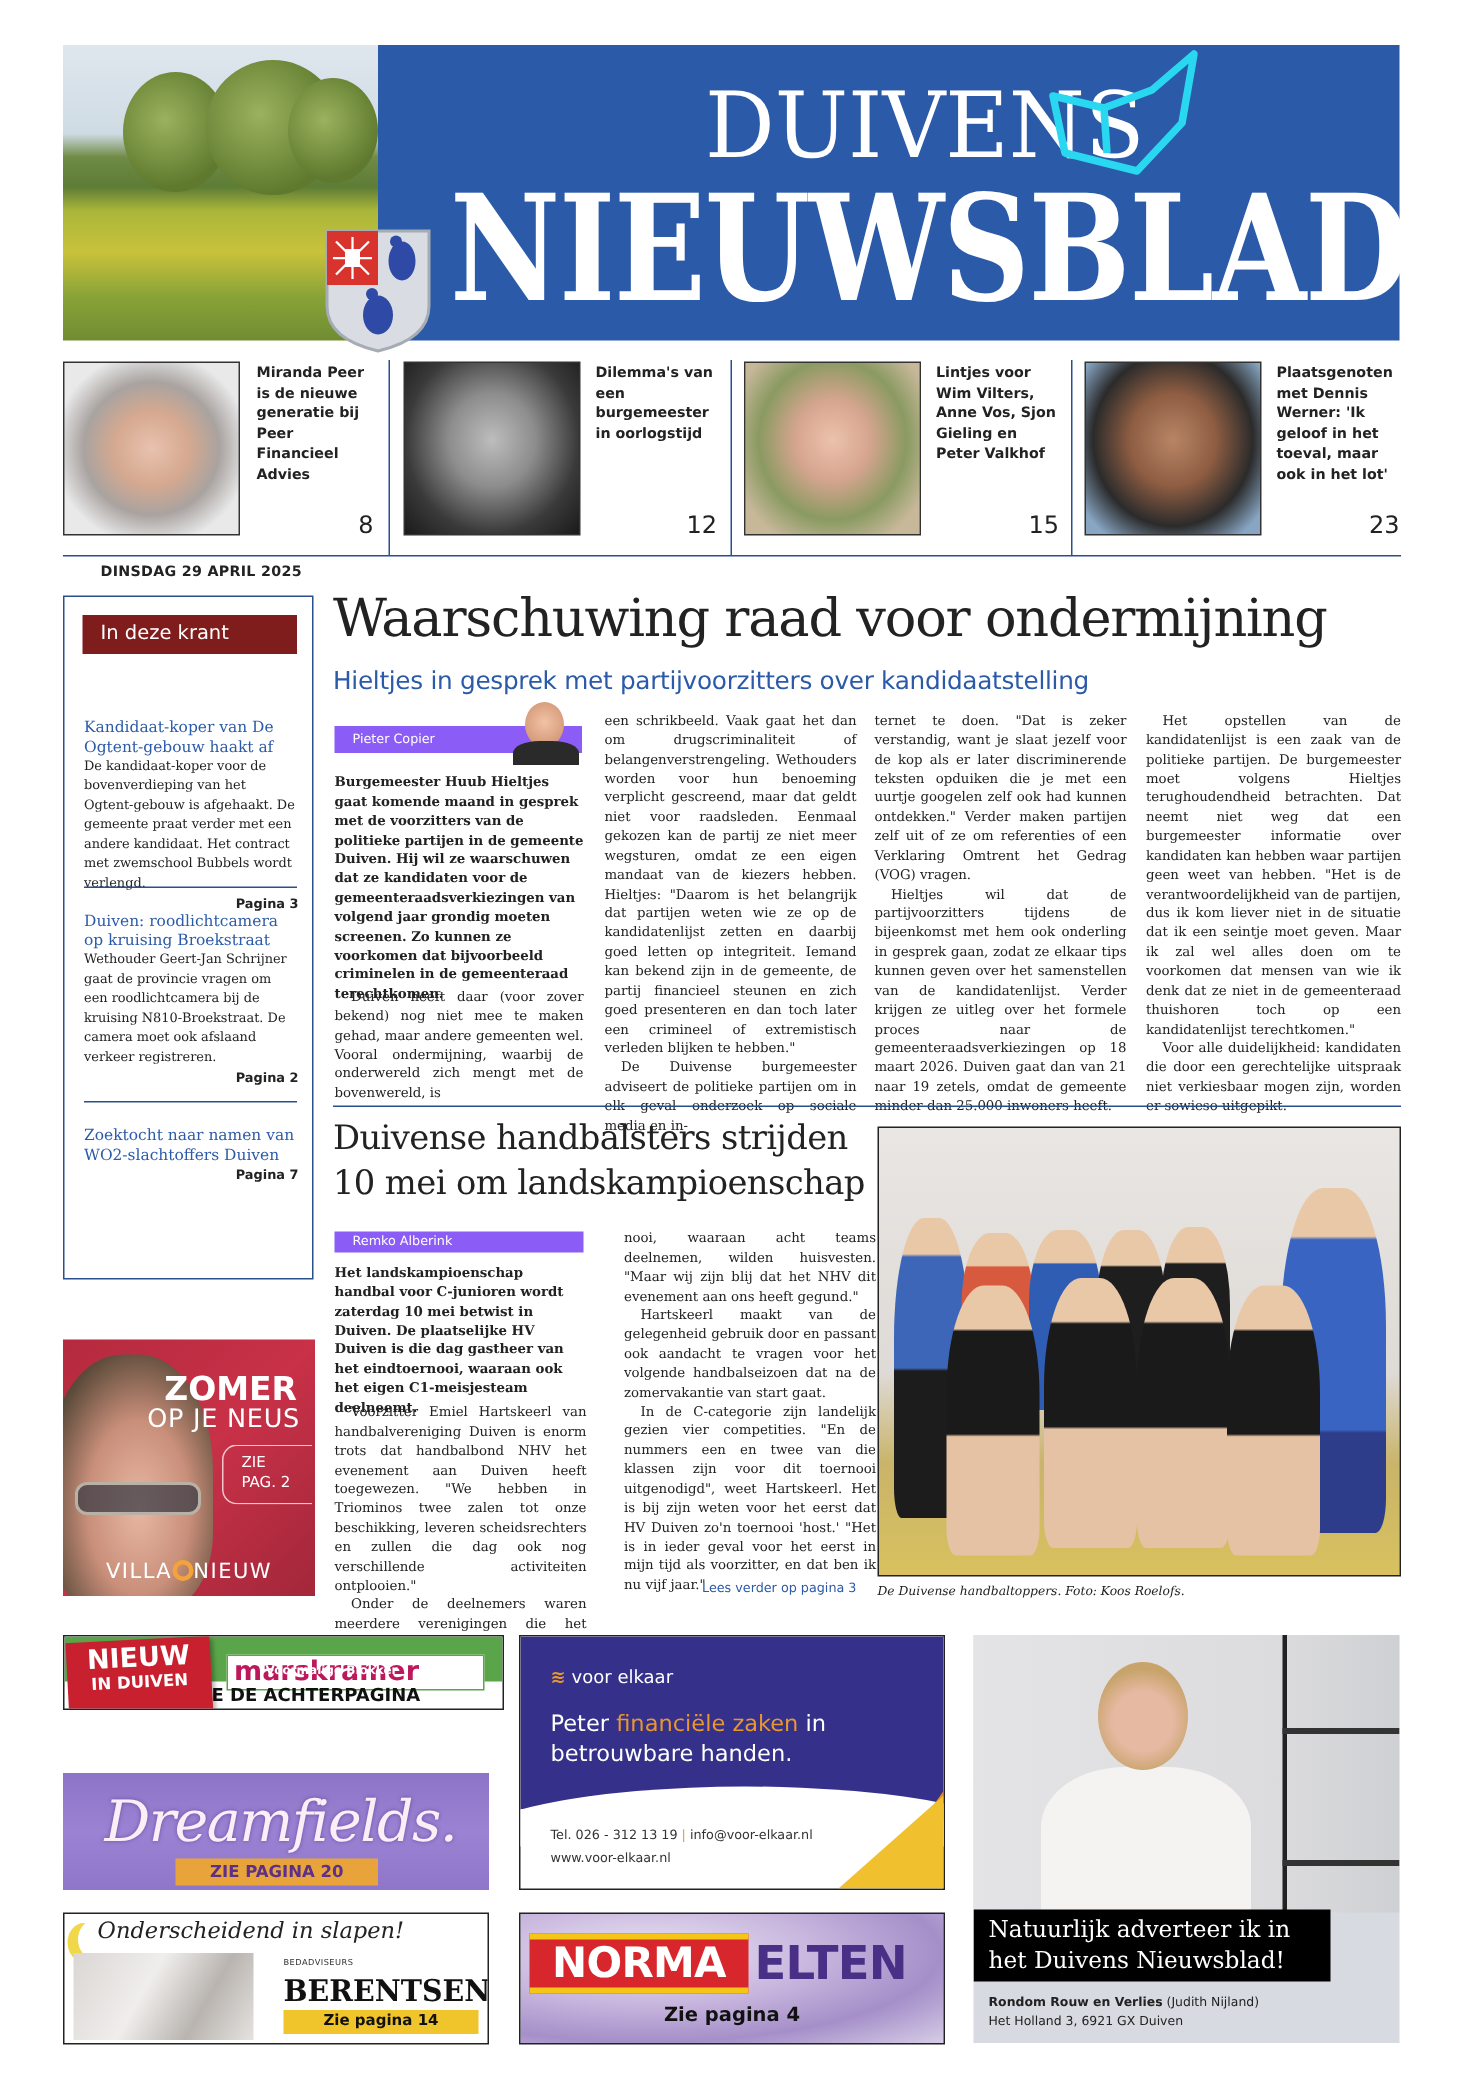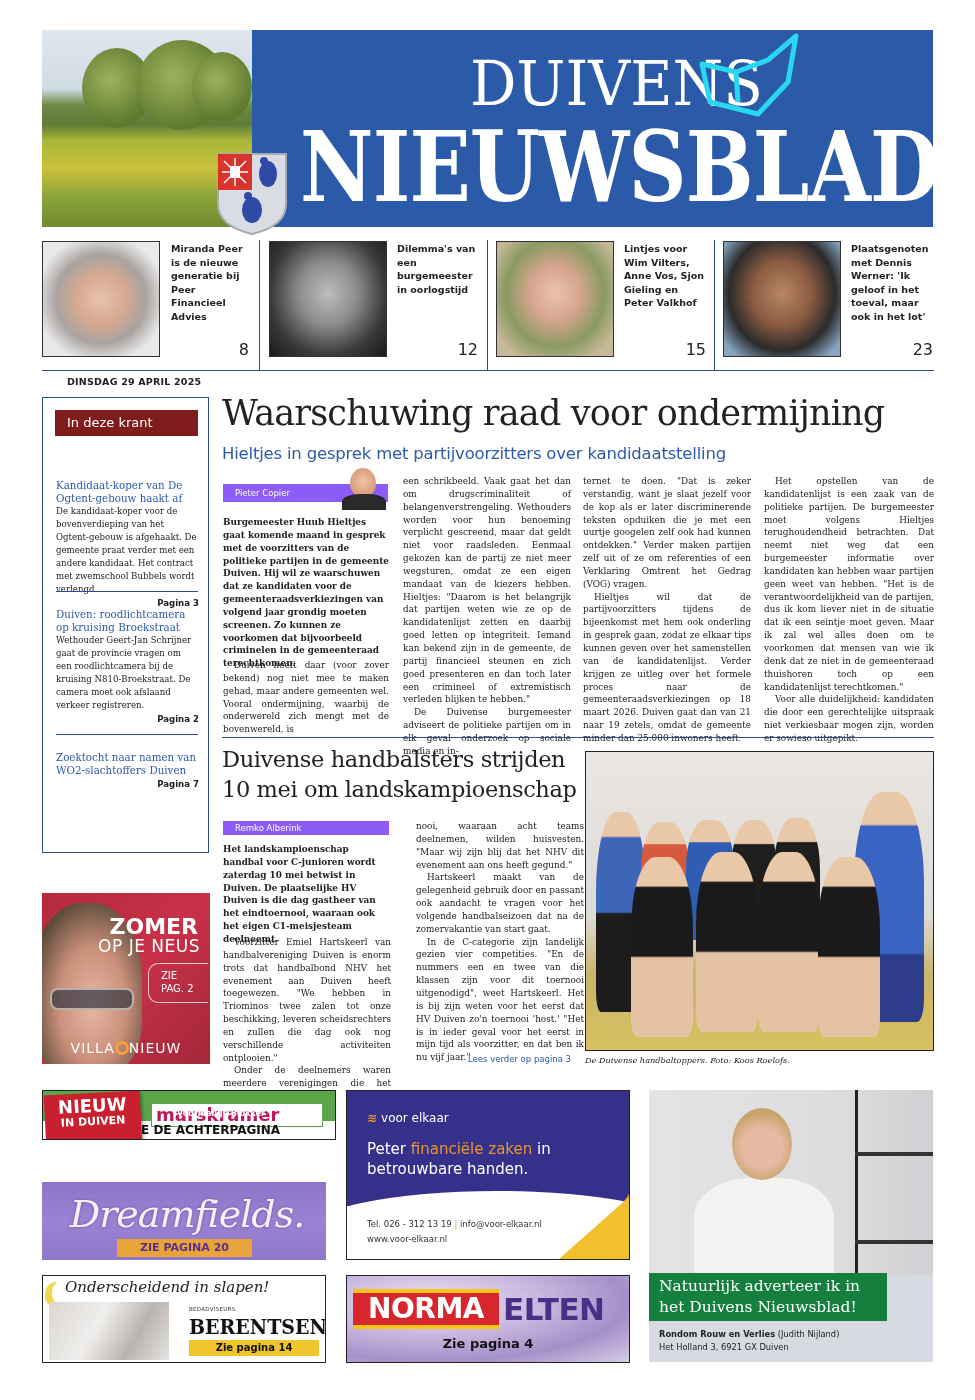--- a/index.html
+++ b/index.html
@@ -105,21 +105,21 @@
   .ad-norma .cta { position: absolute; left: 0; top: 60px; width: 100%; text-align: center; font-family: "DejaVu Sans", sans-serif; font-weight: bold; font-size: 13px; color: #111; }
 
   .ad-rouw { left: 649px; top: 1090px; width: 284px; height: 272px; overflow: hidden; background: #d7dae0; }
   .ad-rouw .photo { position: absolute; left: 0; top: 0; width: 100%; height: 185px; background: linear-gradient(90deg, #e4e4e6 0%, #dcdcde 70%, #cfd0d3 100%); }
   .ad-rouw .shelf { position: absolute; left: 206px; top: 0; width: 3px; height: 185px; background: #222; }
   .ad-rouw .shelf2 { position: absolute; left: 206px; top: 62px; width: 78px; height: 4px; background: #333; }
   .ad-rouw .shelf3 { position: absolute; left: 206px; top: 150px; width: 78px; height: 4px; background: #333; }
   .ad-rouw .person { position: absolute; left: 45px; top: 18px; width: 140px; height: 167px; }
   .ad-rouw .head { position: absolute; left: 38px; top: 0; width: 60px; height: 72px; border-radius: 50%; background: radial-gradient(circle at 50% 55%, #e6b9a2 40%, #c8a46c 70%); }
   .ad-rouw .body { position: absolute; left: 0; top: 70px; width: 140px; height: 100px; border-radius: 40% 40% 0 0; background: #f4f3f1; }
-  .ad-rouw .banner { position: absolute; left: 0; top: 183px; width: 238px; height: 48px; background: #15803d; color: #fff; font-family: "DejaVu Serif", serif; font-size: 15.5px; line-height: 21px; padding: 3px 0 0 10px; }
+  .ad-rouw .banner { position: absolute; left: 0; top: 183px; width: 238px; height: 48px; background: #000000; color: #fff; font-family: "DejaVu Serif", serif; font-size: 15.5px; line-height: 21px; padding: 3px 0 0 10px; }
   .ad-rouw .info { position: absolute; left: 10px; top: 238px; font-family: "DejaVu Sans", sans-serif; font-size: 8.3px; line-height: 13px; color: #222; }
   .ad-rouw .info b { font-weight: bold; }
 </style>
 </head>
 <body>
 
 <div class="abs mast-photo">
   <div class="tree" style="left:40px;top:18px;width:70px;height:80px;"></div>
   <div class="tree" style="left:95px;top:10px;width:90px;height:90px;"></div>
   <div class="tree" style="left:150px;top:22px;width:60px;height:70px;"></div>

